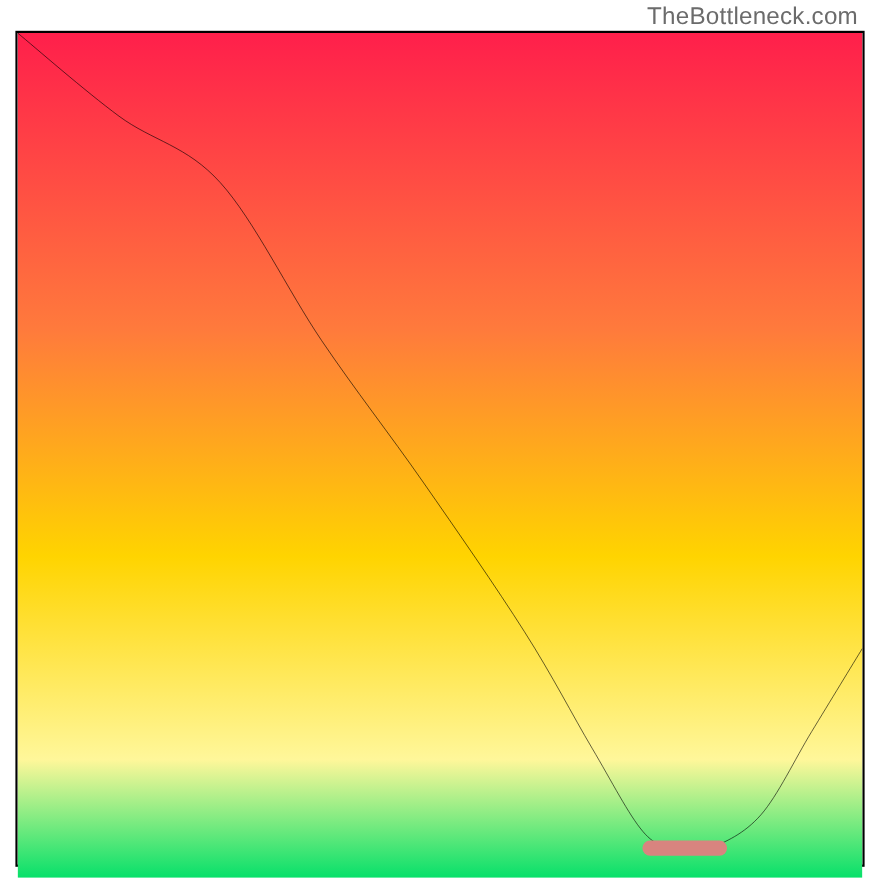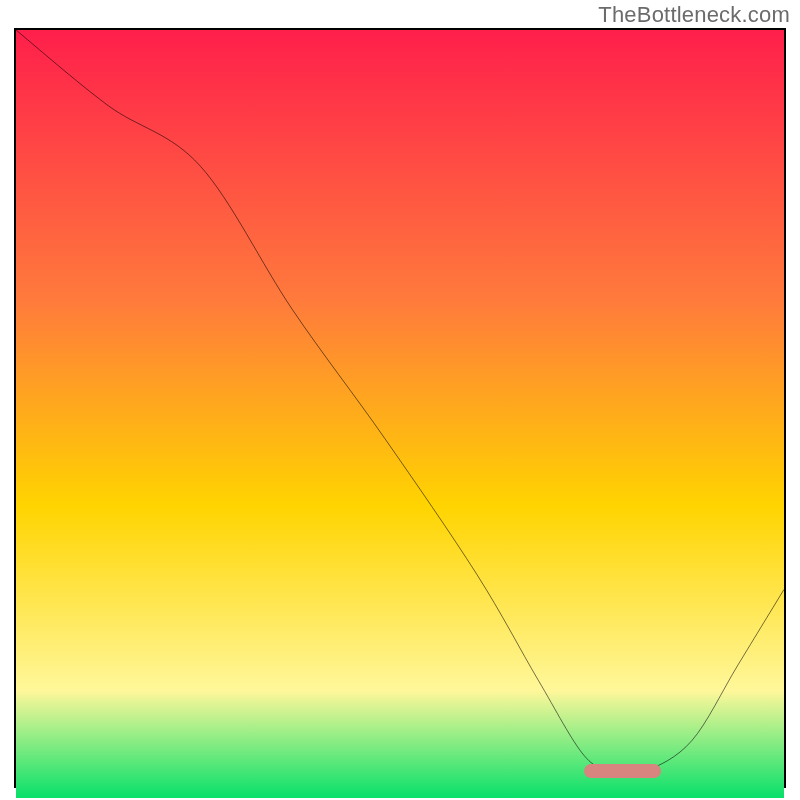--- a/index.html
+++ b/index.html
@@ -12,21 +12,21 @@
     font-family: Arial, Helvetica, sans-serif;
   }
   .container {
     position: relative;
     width: 800px;
     height: 800px;
   }
   .watermark {
     position: absolute;
     top: 2px;
-    right: 10px;
+    right: 20px;
     color: #6b6b6b;
     font-size: 22px;
     font-weight: 500;
     letter-spacing: 0.2px;
     z-index: 50;
   }
   .plot {
     position: absolute;
     left: 14px;
     top: 28px;

